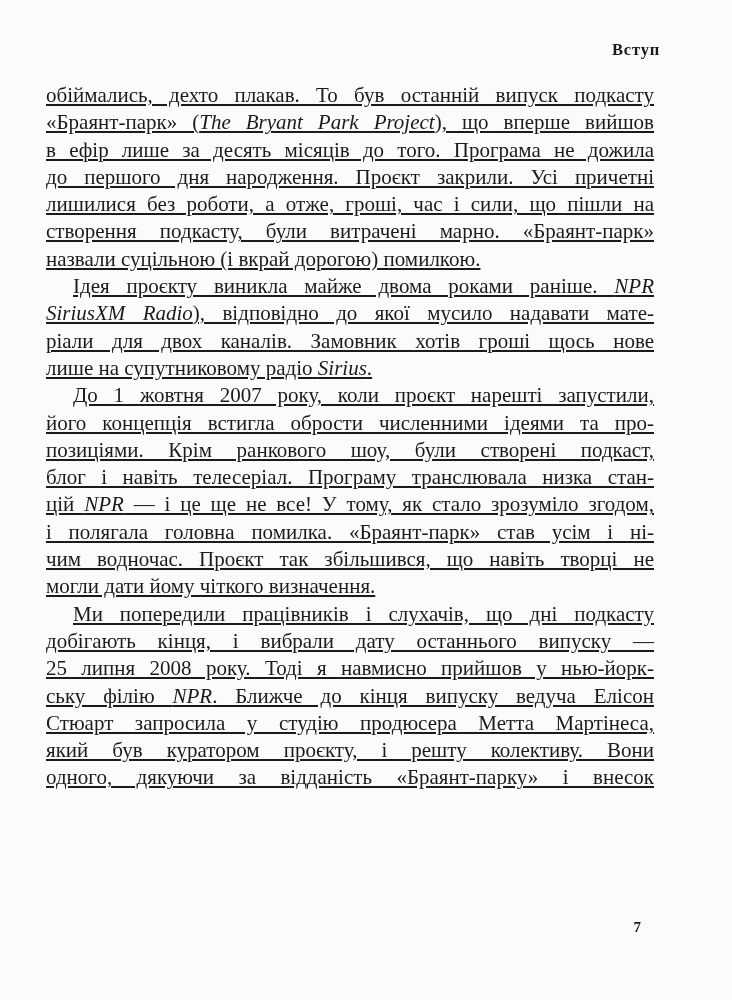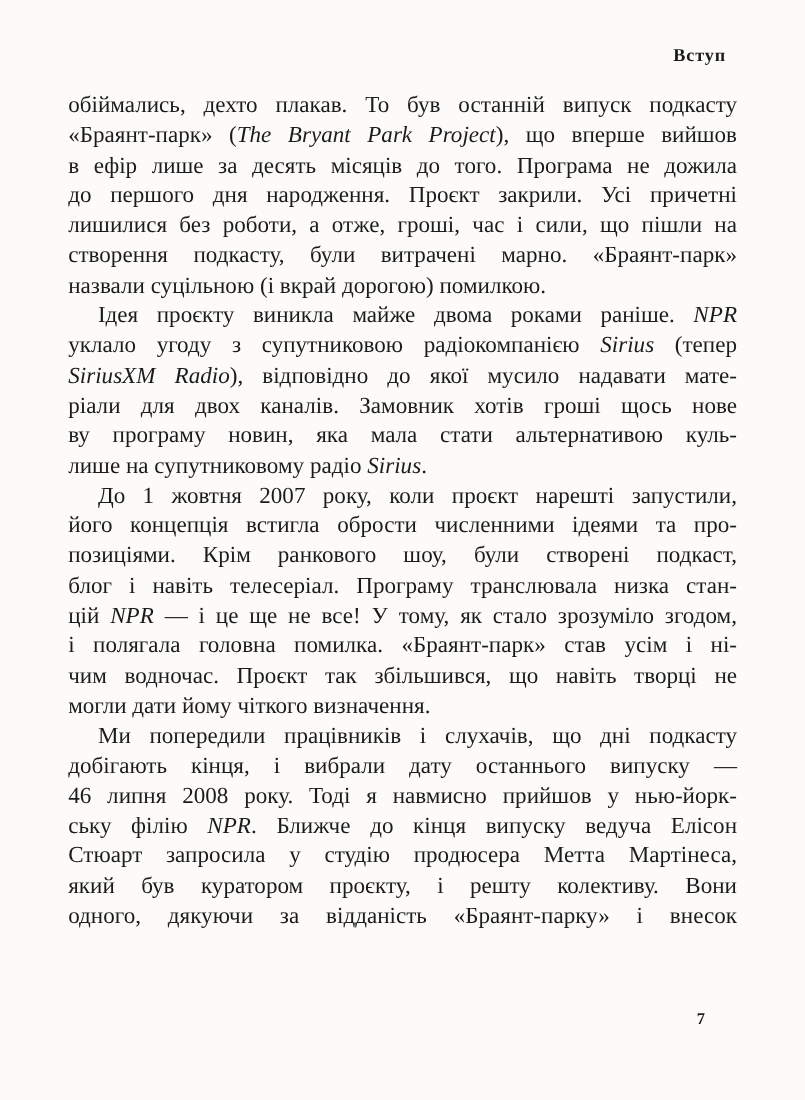--- a/index.html
+++ b/index.html
@@ -22,24 +22,25 @@
     top: 40px;
     right: 72px;
     font-size: 16.5px;
     font-weight: bold;
     letter-spacing: 0.8px;
     color: #1b1b1b;
   }
   .body-text {
     position: absolute;
     top: 82px;
-    left: 62px;
+    left: 46px;
     width: 608px;
     font-size: 21px;
     line-height: 27.3px;
+    text-decoration: underline;
   }
   .line {
     text-align: justify;
     text-align-last: justify;
     text-justify: inter-word;
     white-space: normal;
     height: 27.3px;
     overflow: visible;
   }
   .line.para-end {
@@ -71,36 +72,34 @@
 
   <div class="body-text" id="body-text">
       <div class="line"><span class="rm">обіймались, дехто плакав. То був останній випуск подкасту</span></div>
       <div class="line"><span class="rm">«Браянт-парк» (</span><span class="it">The Bryant Park Project</span><span class="rm">), що вперше вийшов</span></div>
       <div class="line"><span class="rm">в ефір лише за десять місяців до того. Програма не дожила</span></div>
       <div class="line"><span class="rm">до першого дня народження. Проєкт закрили. Усі причетні</span></div>
       <div class="line"><span class="rm">лишилися без роботи, а отже, гроші, час і сили, що пішли на</span></div>
       <div class="line"><span class="rm">створення подкасту, були витрачені марно. «Браянт-парк»</span></div>
       <div class="line para-end"><span class="rm">назвали суцільною (і вкрай дорогою) помилкою.</span></div>
       <div class="line indent"><span class="rm">Ідея проєкту виникла майже двома роками раніше. </span><span class="it">NPR</span></div>
-      <div class="line"><span class="rm">уклало угоду з супутниковою радіокомпанією </span><span class="it">Sirius</span><span class="rm"> (тепер</span></div>
       <div class="line"><span class="it">SiriusXM Radio</span><span class="rm">), відповідно до якої мусило надавати мате-</span></div>
       <div class="line"><span class="rm">ріали для двох каналів. Замовник хотів гроші щось нове</span></div>
-      <div class="line"><span class="rm">ву програму новин, яка мала стати альтернативою куль-</span></div>
       <div class="line para-end"><span class="rm">лише на супутниковому радіо </span><span class="it">Sirius</span><span class="rm">.</span></div>
       <div class="line indent"><span class="rm">До 1 жовтня 2007 року, коли проєкт нарешті запустили,</span></div>
       <div class="line"><span class="rm">його концепція встигла обрости численними ідеями та про-</span></div>
       <div class="line"><span class="rm">позиціями. Крім ранкового шоу, були створені подкаст,</span></div>
       <div class="line"><span class="rm">блог і навіть телесеріал. Програму транслювала низка стан-</span></div>
       <div class="line"><span class="rm">цій </span><span class="it">NPR</span><span class="rm"> — і це ще не все! У тому, як стало зрозуміло згодом,</span></div>
       <div class="line"><span class="rm">і полягала головна помилка. «Браянт-парк» став усім і ні-</span></div>
       <div class="line"><span class="rm">чим водночас. Проєкт так збільшився, що навіть творці не</span></div>
       <div class="line para-end"><span class="rm">могли дати йому чіткого визначення.</span></div>
       <div class="line indent"><span class="rm">Ми попередили працівників і слухачів, що дні подкасту</span></div>
       <div class="line"><span class="rm">добігають кінця, і вибрали дату останнього випуску —</span></div>
-      <div class="line"><span class="rm">46 липня 2008 року. Тоді я навмисно прийшов у нью-йорк-</span></div>
+      <div class="line"><span class="rm">25 липня 2008 року. Тоді я навмисно прийшов у нью-йорк-</span></div>
       <div class="line"><span class="rm">ську філію </span><span class="it">NPR</span><span class="rm">. Ближче до кінця випуску ведуча Елісон</span></div>
       <div class="line"><span class="rm">Стюарт запросила у студію продюсера Метта Мартінеса,</span></div>
       <div class="line"><span class="rm">який був куратором проєкту, і решту колективу. Вони</span></div>
       <div class="line"><span class="rm">одного, дякуючи за відданість «Браянт-парку» і внесок</span></div>
     </div>
 
   <div class="page-number">7</div>
 </div>
 
 </body></html>

